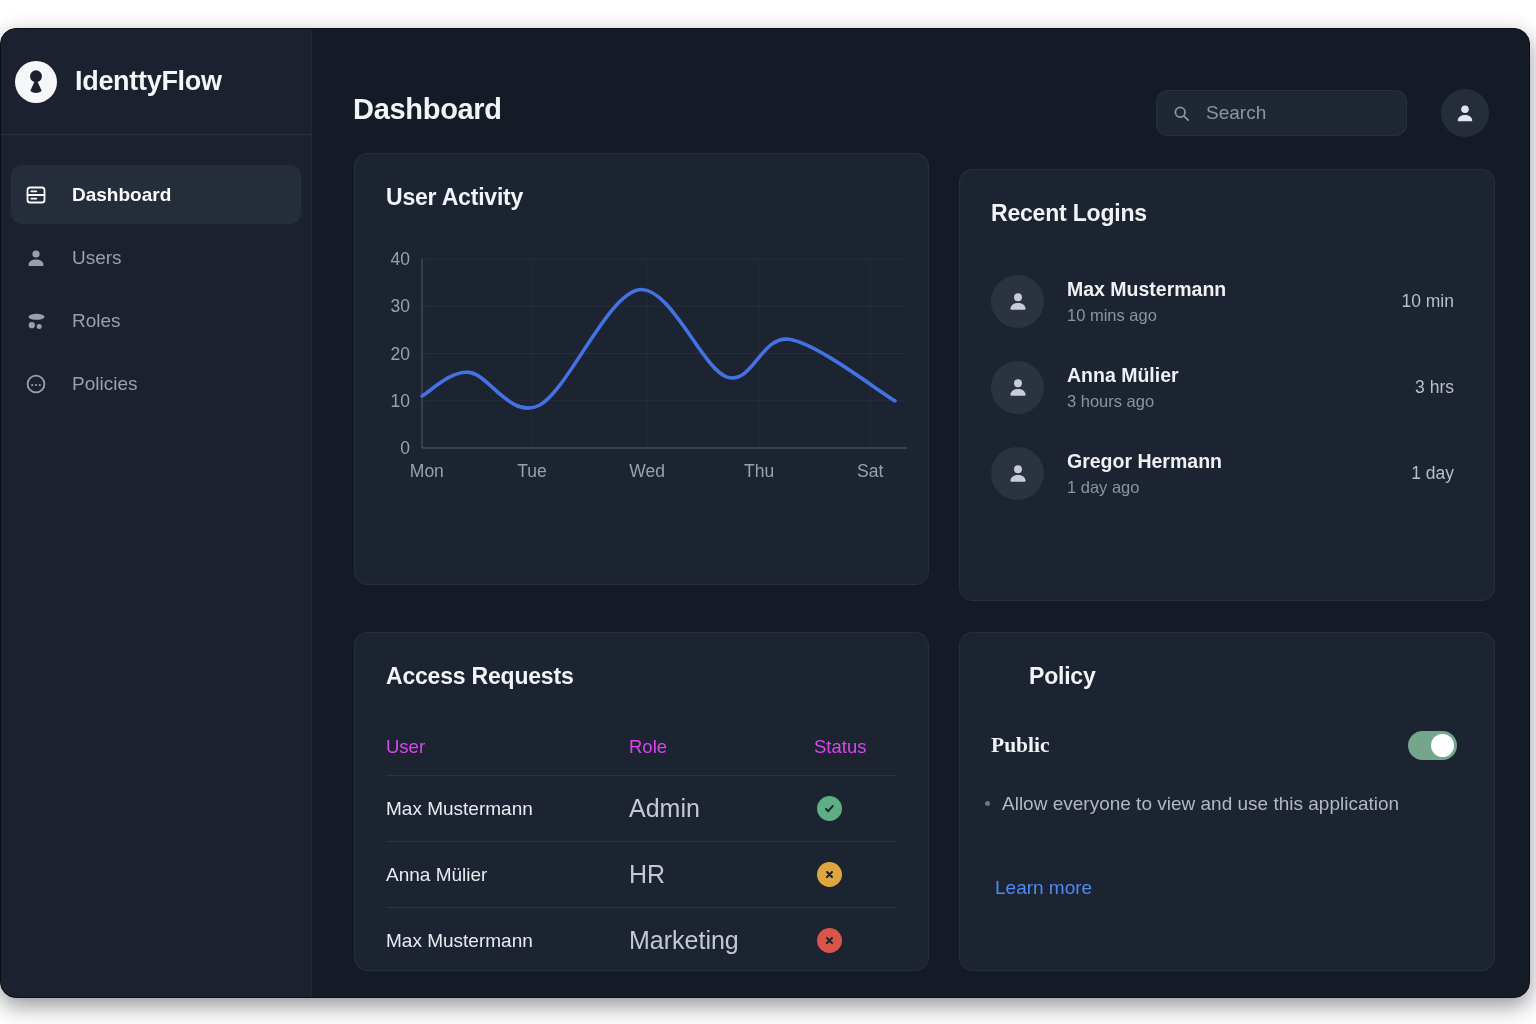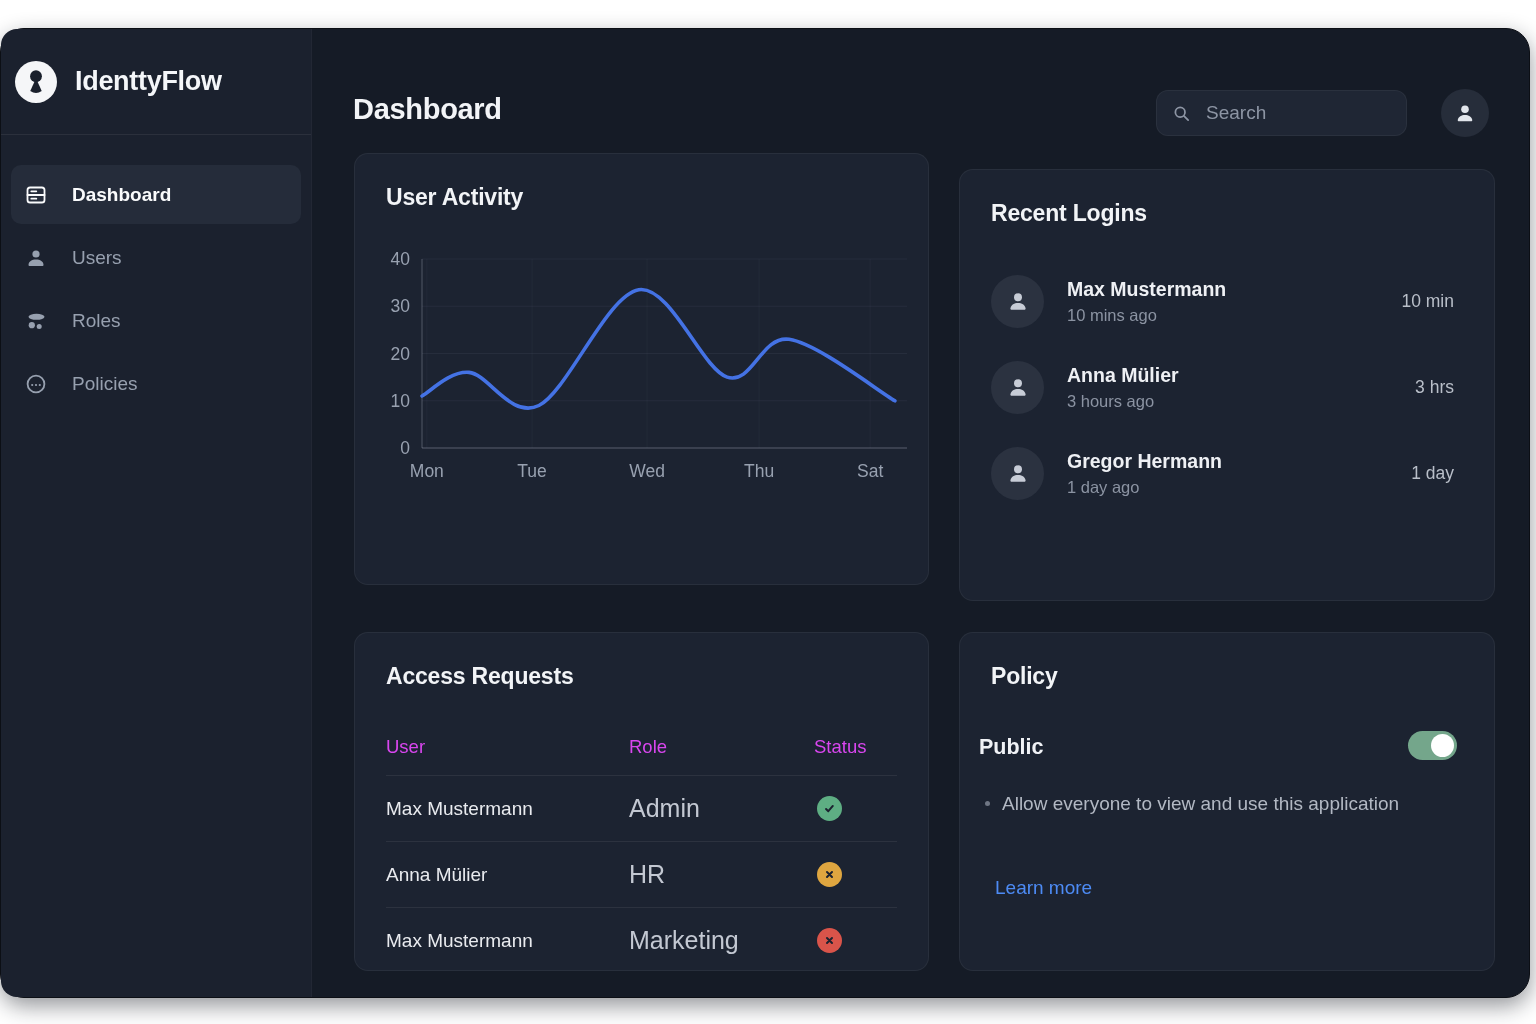--- a/index.html
+++ b/index.html
@@ -4,21 +4,21 @@
 <style>
   html,body{margin:0;padding:0;}
   body{
     width:1536px;height:1024px;position:relative;overflow:hidden;
     background:#ffffff;
     font-family:"Liberation Sans", sans-serif;
     -webkit-font-smoothing:antialiased;
   }
   .app{
     position:absolute;left:0;top:28px;width:1528px;height:968px;
-    background:#151b26;border-radius:24px;
+    background:#151b26;border-radius:16px;
     border:1px solid #0c0f15;
     box-shadow:0 8px 22px rgba(18,22,31,.45);
   }
   
   .sidebar{
     position:absolute;left:0;top:0;bottom:0;width:310px;
     background:#1b212e;border-radius:16px 0 0 16px;
     border-right:1px solid rgba(255,255,255,.03);
   }
   .sidebar-header{
@@ -62,21 +62,21 @@
   .card{
     position:absolute;background:#1c2331;border:1px solid rgba(255,255,255,.055);
     border-radius:14px;box-sizing:border-box;
   }
   .card h2{
     margin:30px 0 0 31px;font-size:23px;font-weight:600;color:#f2f4f7;letter-spacing:-.2px;
   }
   #card-activity{left:43px;top:124px;width:575px;height:432px;}
   #card-logins  {left:648px;top:140px;width:536px;height:432px;}
   #card-requests{left:43px;top:603px;width:575px;height:339px;}
-  #card-policy  {left:648px;top:603px;width:536px;height:339px;}
+  #card-policy  {left:648px;top:603px;width:536px;height:339px;padding-left:38px;}
   .chart-svg{position:absolute;left:0;top:0;}
   
   .logins{position:absolute;top:88px;left:31px;right:40px;}
   .login-item{height:86px;display:flex;align-items:center;gap:23px;}
   .login-avatar{
     width:53px;height:53px;border-radius:50%;background:#2b3240;flex:0 0 auto;
     display:flex;align-items:center;justify-content:center;
   }
   .login-avatar svg{width:28px;height:28px;color:#c7ccd6;}
   .login-name{font-size:19.5px;font-weight:600;color:#eef0f4;}
@@ -93,22 +93,22 @@
   .trow.body:last-child{border-bottom:none;}
   .cell-user{font-size:19px;color:#e9ebef;}
   .cell-role{font-size:25px;color:#c3c8d2;}
   .status-dot{
     width:25px;height:25px;border-radius:50%;margin-left:3px;
     display:flex;align-items:center;justify-content:center;
   }
   .status-dot svg{width:15px;height:15px;}
   
   .policy-row{
-    position:absolute;top:98px;left:19px;right:37px;
-    display:flex;align-items:flex-end;justify-content:space-between;
+    position:absolute;top:98px;left:31px;right:37px;
+    display:flex;align-items:center;justify-content:space-between;font-family:Liberation Serif, serif;
   }
   .policy-name{font-size:21.5px;font-weight:600;color:#f0f2f6;}
   .toggle{
     width:49px;height:29px;border-radius:15px;background:#74a68b;position:relative;cursor:pointer;
   }
   .toggle .knob{
     position:absolute;top:3px;right:3px;width:23px;height:23px;border-radius:50%;background:#ffffff;
   }
   .policy-desc{
     position:absolute;top:155px;left:25px;right:42px;display:flex;gap:12px;

